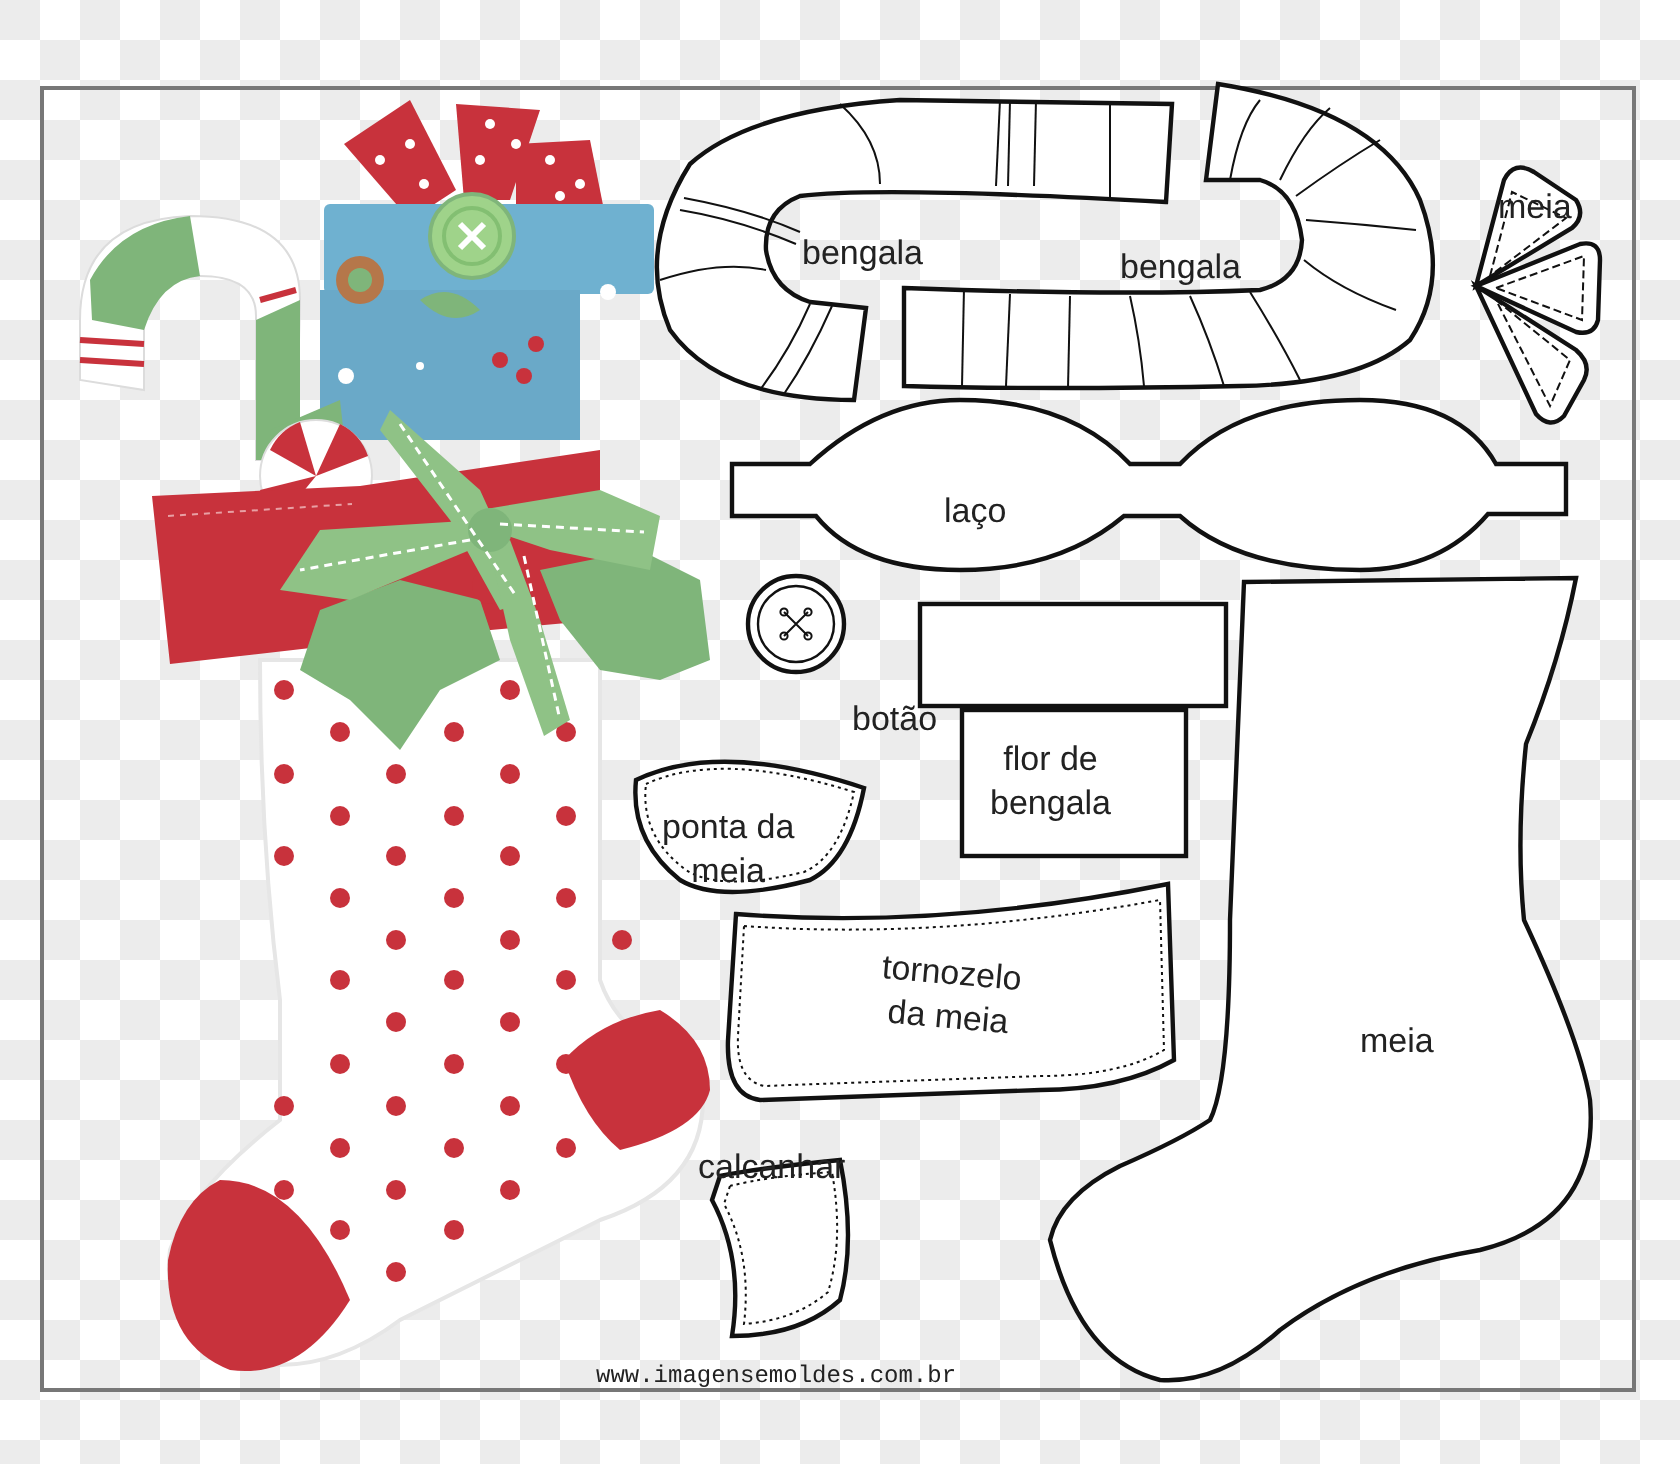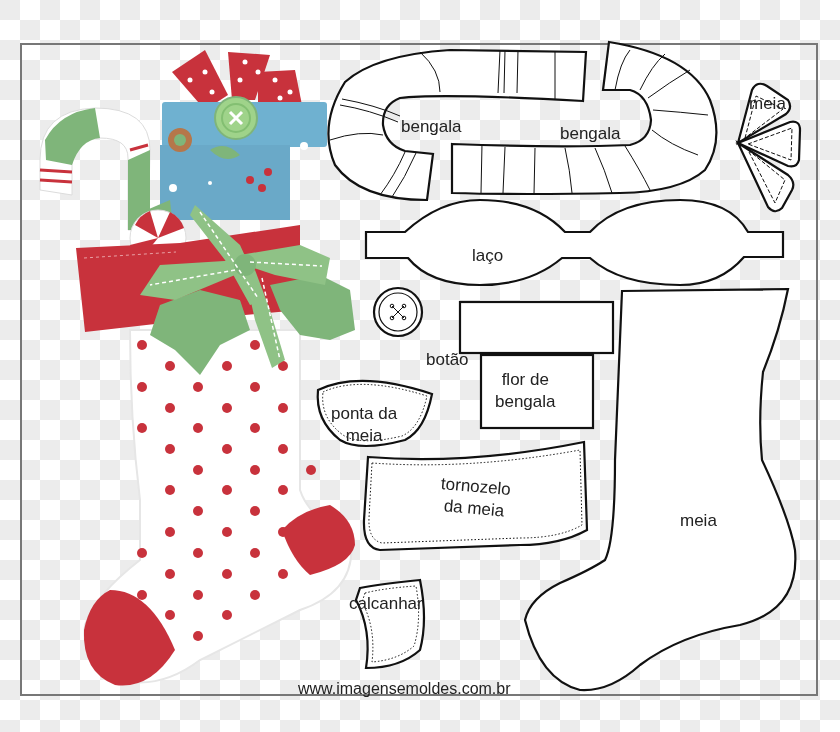--- a/index.html
+++ b/index.html
@@ -260,15 +260,15 @@
   <div style="margin-top:3px;">bengala</div>
 </div>
 <div class="lbl" style="left:331px;top:404px;">
   <div>ponta da</div>
   <div style="margin-top:3px;">meia</div>
 </div>
 <div class="lbl" style="left:440px;top:477px;transform:rotate(5deg);">
   <div>tornozelo</div>
   <div style="margin-top:3px;">da meia</div>
 </div>
-<div class="lbl" style="left:349px;top:594px;">calcanhar</div>
+<div class="lbl" style="left:349px;top:574px;">calcanhar</div>
 <div class="lbl" style="left:680px;top:511px;">meia</div>
-<div class="lbl" style="left:298px;top:679px;font-size:16px;">www.imagensemoldes.com.br</div>
+<div class="lbl" style="left:298px;top:679px;font-size:12px;font-family:Liberation Mono, monospace;">www.imagensemoldes.com.br</div>
 
 </body></html>

